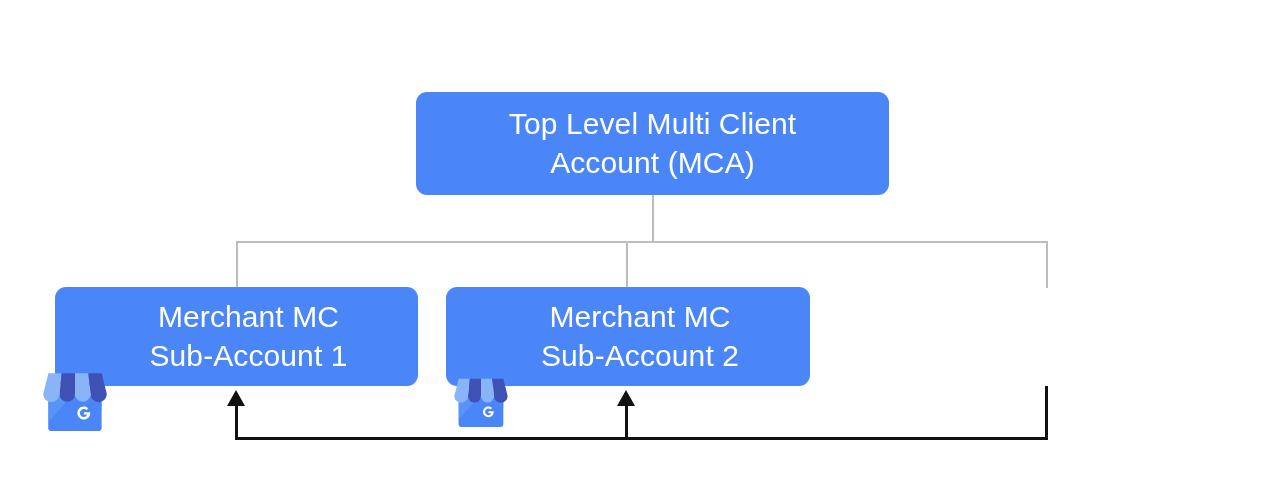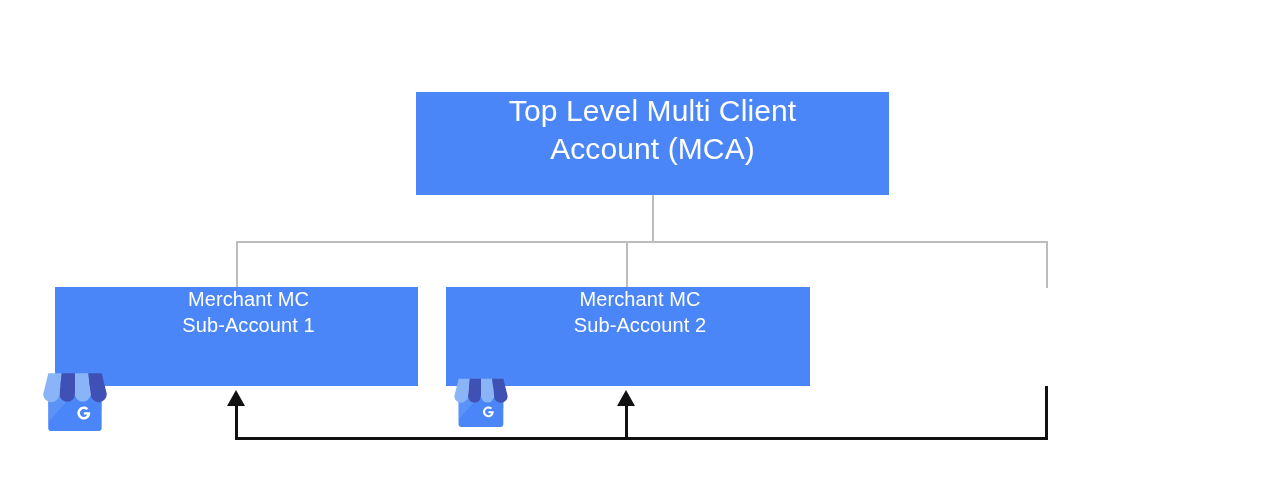--- a/index.html
+++ b/index.html
@@ -20,44 +20,45 @@
     overflow: hidden;
   }
 
   
   .node-box {
     position: absolute;
     box-sizing: border-box;
     background: #4a86f7;
     color: #ffffff;
     display: flex;
-    align-items: flex-start;
+    align-items: center;
     justify-content: center;
     text-align: center;
     line-height: 1.28;
     letter-spacing: 0.1px;
     z-index: 5;
+    border-radius: 11px;
   }
   .node-box .node-label {
     display: block;
     white-space: pre-line;
   }
 
   #mca-box {
     left: 416px;
     top: 92px;
     width: 473px;
     height: 103px;
     font-size: 30px;
   }
 
   .sub-box {
     top: 287px;
     height: 99px;
-    font-size: 20px;
+    font-size: 30px;
     padding-left: 24px;
   }
   #merchant-1-box { left: 55px;  width: 363px; }
   #merchant-2-box { left: 446px; width: 364px; }
   #lfp-box {
     left: 847px;
     width: 396px;
     box-shadow: 2px 3px 7px rgba(0,0,0,0.22);
   }
 

